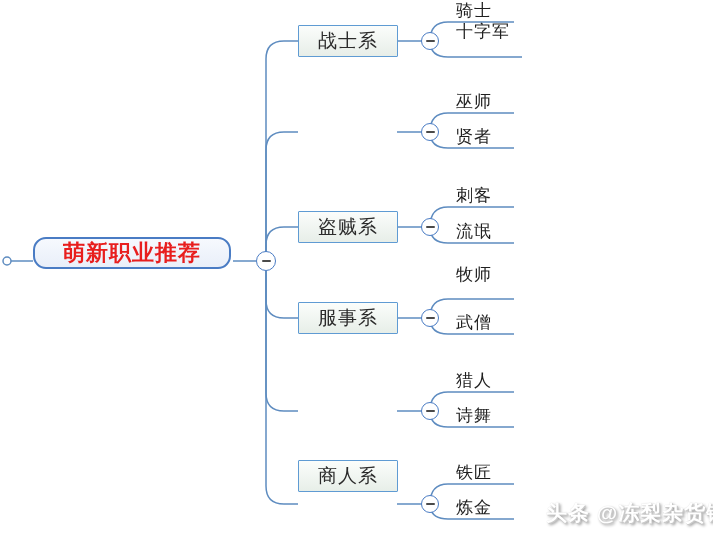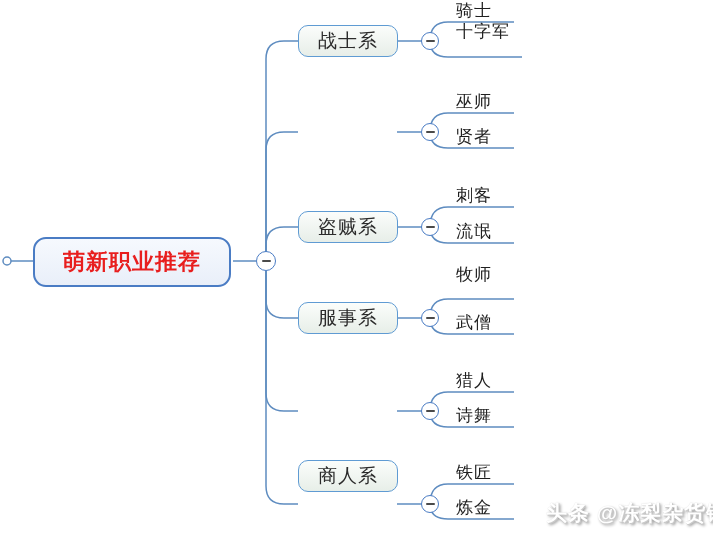--- a/index.html
+++ b/index.html
@@ -8,30 +8,30 @@
     width:713px;height:536px;
     background:#ffffff;
     overflow:hidden;
     font-family:"Liberation Sans", sans-serif;
   }
   svg.wires{position:absolute;left:0;top:0;width:713px;height:536px;}
   svg.wires path{fill:none;stroke:#5e8cc0;stroke-width:1.5;}
   svg.wires circle{fill:#ffffff;stroke:#5e8cc0;stroke-width:1.5;}
 
   .root-node{
-    position:absolute;left:33px;top:237px;width:198px;height:50px;
+    position:absolute;left:33px;top:237px;width:198px;height:32px;
     border:2px solid #4a7cc4;border-radius:13px;
     background:linear-gradient(180deg,#f6f9fe 0%,#e9eff9 100%);
     display:flex;align-items:center;justify-content:center;
     color:#e81e1e;font-size:22px;font-weight:700;letter-spacing:1px;
     box-sizing:border-box;cursor:default;
   }
   .branch-node{
     position:absolute;left:298px;width:100px;height:32px;
-    border:1.5px solid #5f9bd3;border-radius:10px;
+    border:1.5px solid #5f9bd3;border-radius:1px;
     background:linear-gradient(180deg,#fbfdfb 0%,#e7eee8 100%);
     display:flex;align-items:center;justify-content:center;
     color:#2b2b2b;font-size:19px;letter-spacing:1px;
     box-sizing:border-box;cursor:default;
   }
   .leaf-label{
     position:absolute;left:456px;height:14px;line-height:22px;
     color:#1f1f1f;font-size:17px;letter-spacing:1px;white-space:nowrap;
     cursor:default;
   }

